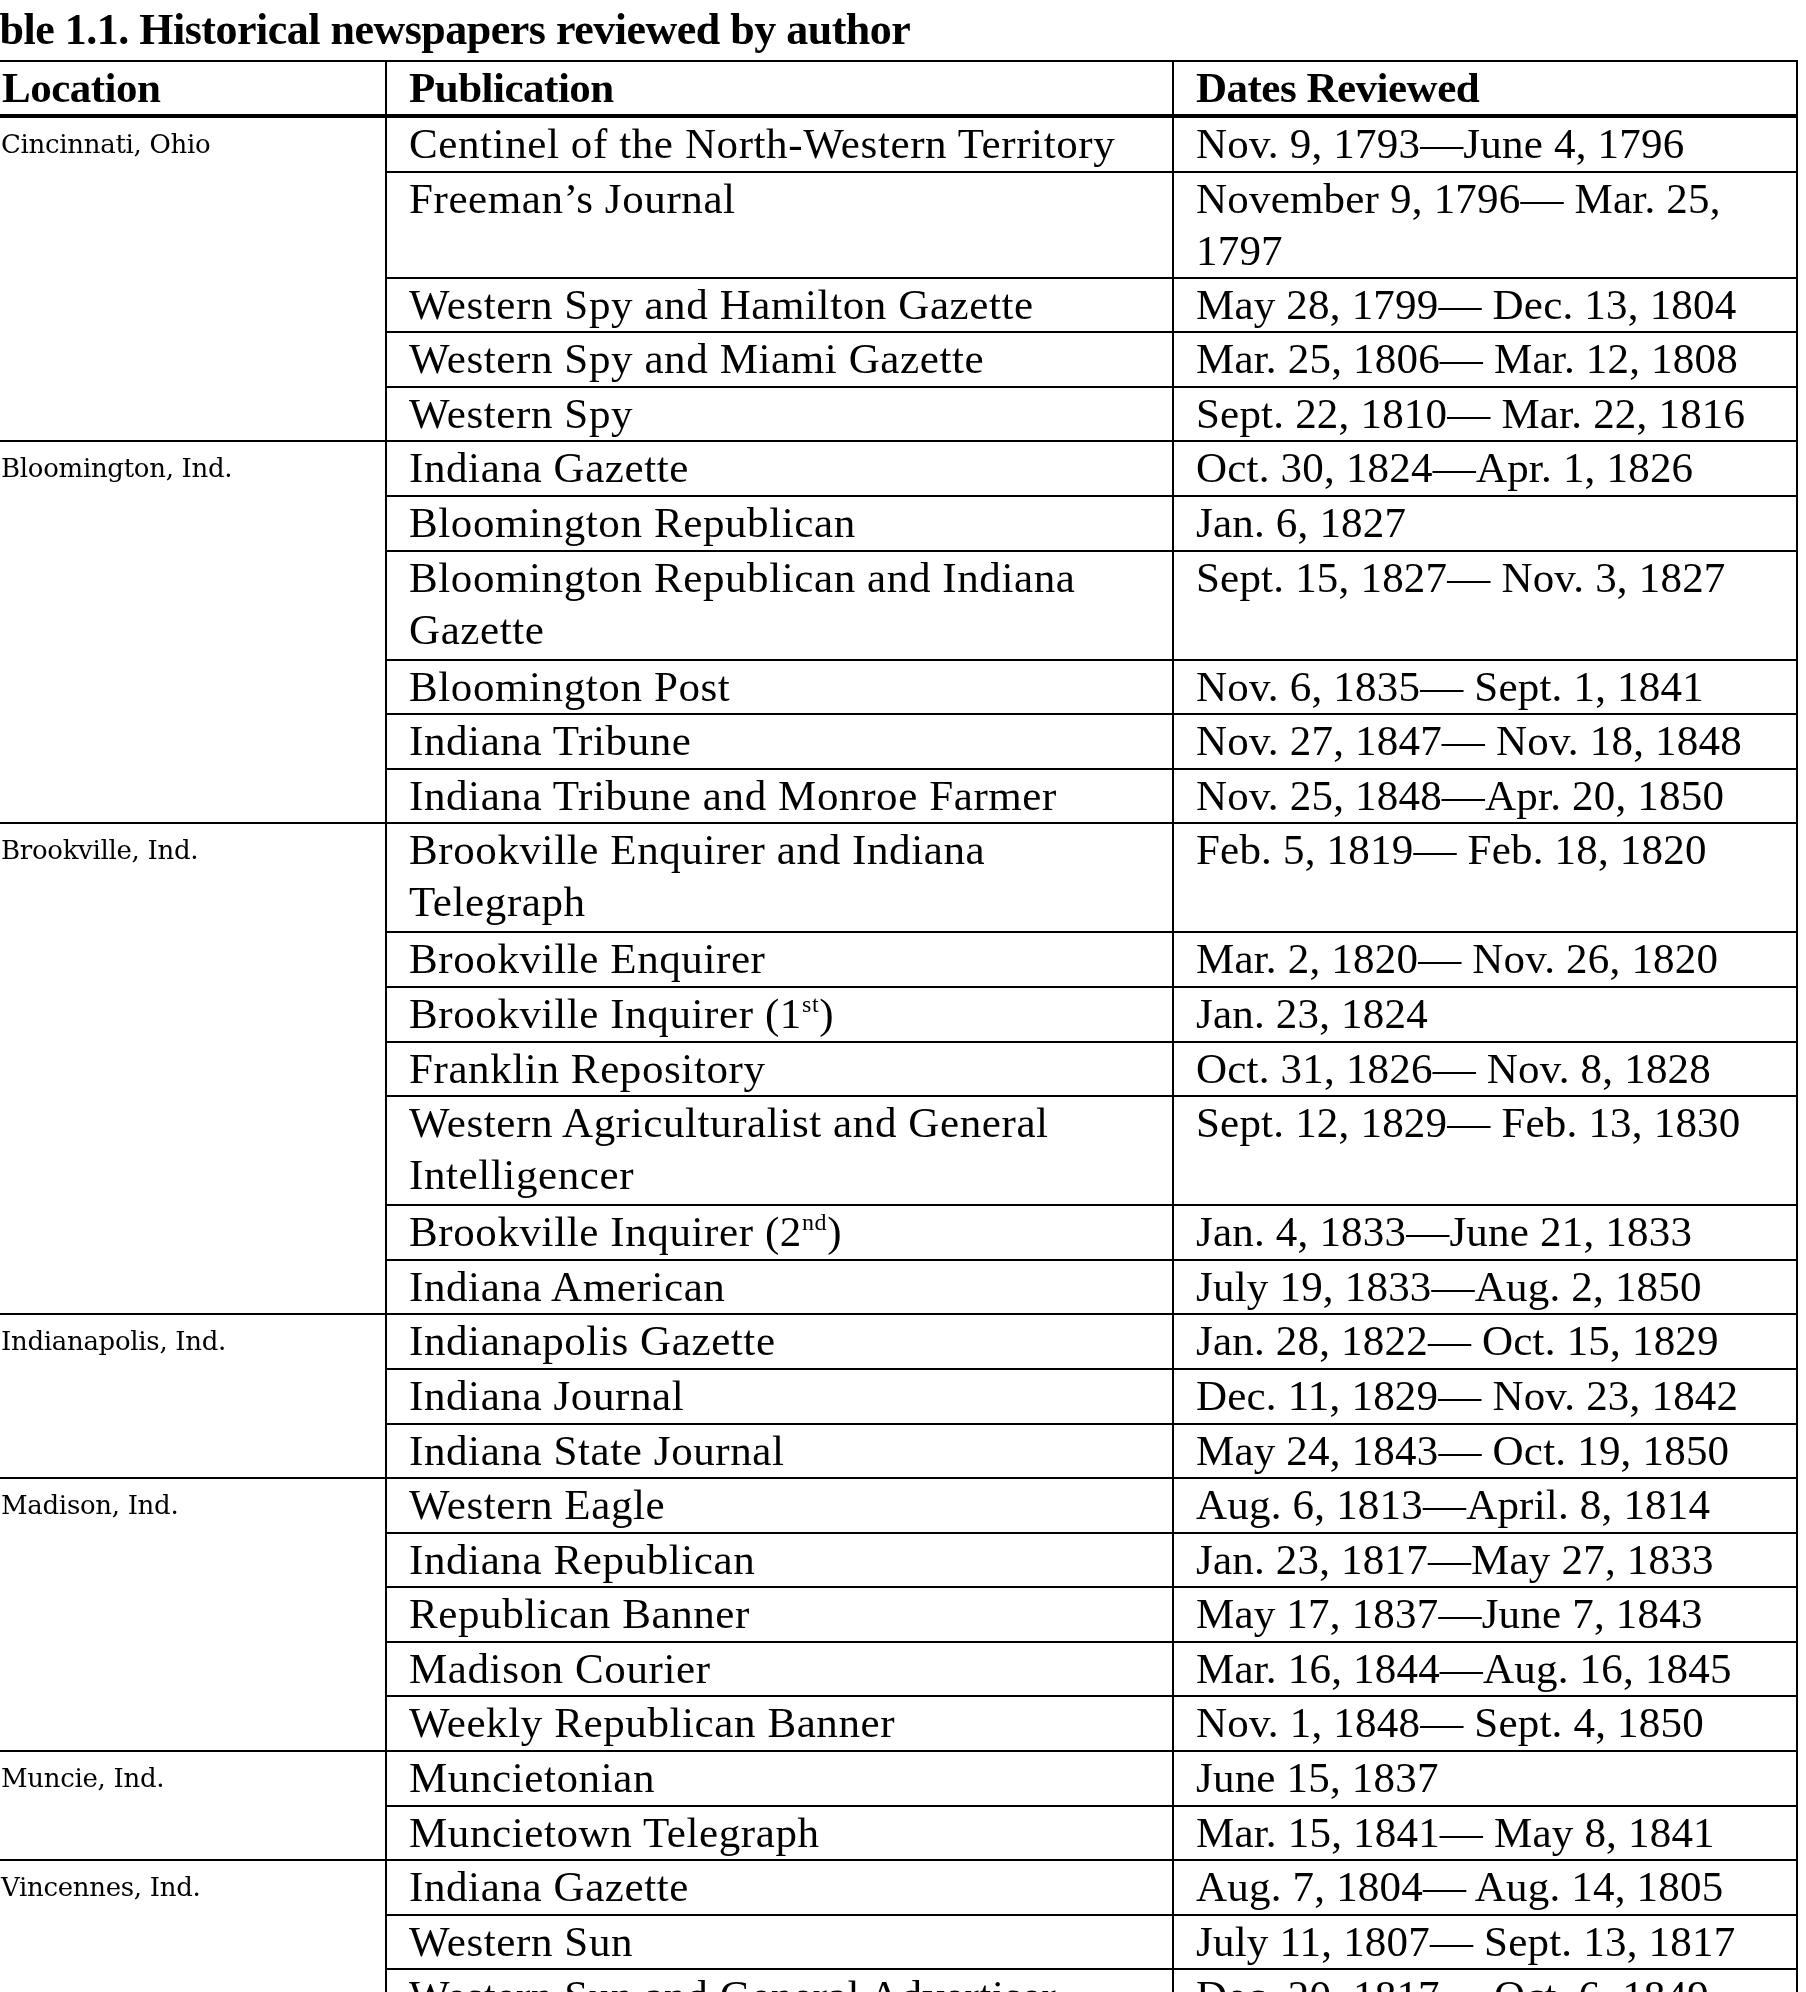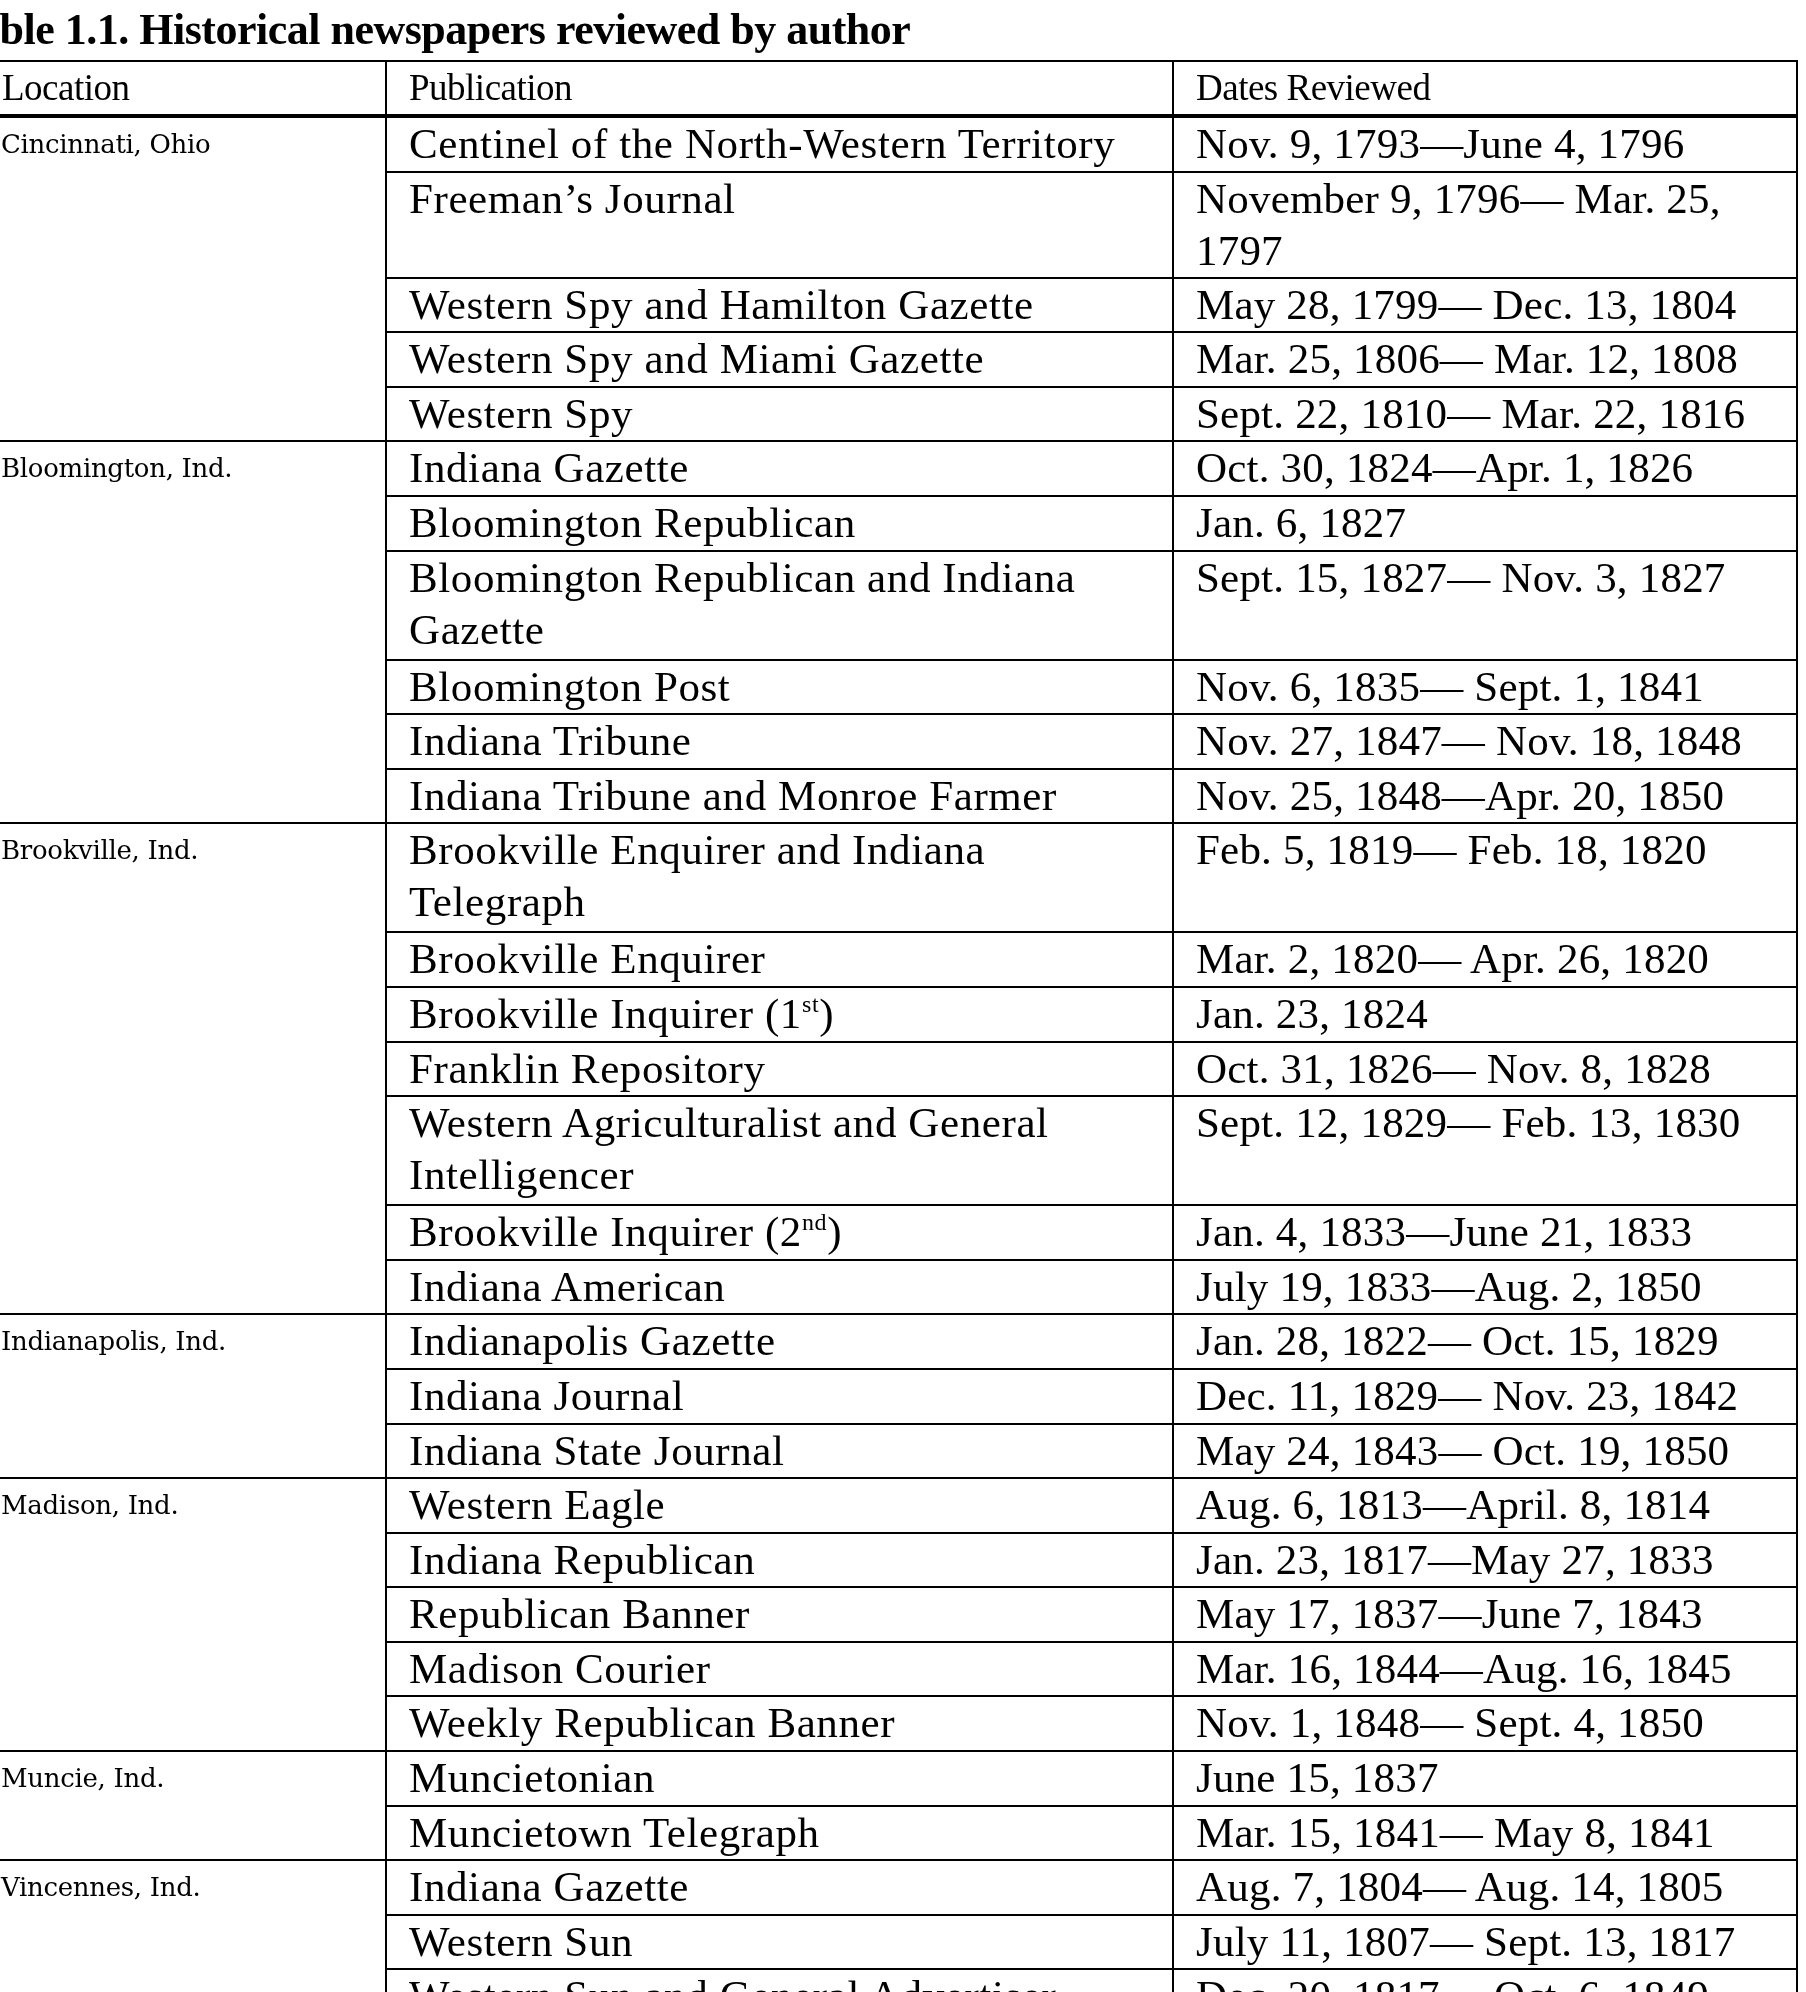--- a/index.html
+++ b/index.html
@@ -15,21 +15,21 @@
   }
   table.t col.c1 { width: 387px; }
   table.t col.c2 { width: 787px; }
   table.t col.c3 { width: 624px; }
   table.t td, table.t th {
     border: 2px solid #000; padding: 0 0 0 22px; vertical-align: top;
     text-align: left; overflow: hidden;
   }
   table.t th {
     height: 52px; line-height: 52px;
-    font-family: "Liberation Serif", serif; font-weight: normal; font-size: 37px;
+    font-family: "Liberation Serif", serif; font-weight: bold; font-size: 43px;
     letter-spacing: -0.5px;
   }
   table.t th.loc { padding-left: 2px; }
   table.t thead tr { border-bottom: 4px solid #000; }
   table.t td {
     font-family: "Liberation Serif", serif; font-size: 43px; line-height: 52px;
     height: 52.6px; white-space: normal;
   }
   table.t td.loc {
     font-family: "DejaVu Serif", serif; font-size: 26px; line-height: 52px;
@@ -106,21 +106,21 @@
         <td class="pub"><span>Indiana Tribune and Monroe Farmer</span></td>
         <td class="dt">Nov. 25, 1848—Apr. 20, 1850</td>
       </tr>
       <tr class="dbl grp">
         <td class="loc" rowspan="7">Brookville, Ind.</td>
         <td class="pub"><span>Brookville Enquirer and Indiana Telegraph</span></td>
         <td class="dt">Feb. 5, 1819— Feb. 18, 1820</td>
       </tr>
       <tr>
         <td class="pub"><span>Brookville Enquirer</span></td>
-        <td class="dt">Mar. 2, 1820— Apr. 26, 1820</td>
+        <td class="dt">Mar. 2, 1820— Nov. 26, 1820</td>
       </tr>
       <tr>
         <td class="pub"><span>Brookville Inquirer (1</span><sup>st</sup><span>)</span></td>
         <td class="dt">Jan. 23, 1824</td>
       </tr>
       <tr>
         <td class="pub"><span>Franklin Repository</span></td>
         <td class="dt">Oct. 31, 1826— Nov. 8, 1828</td>
       </tr>
       <tr class="dbl">

